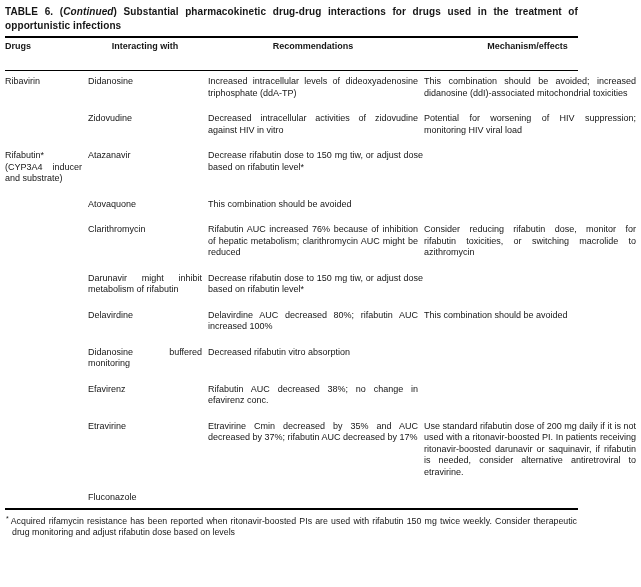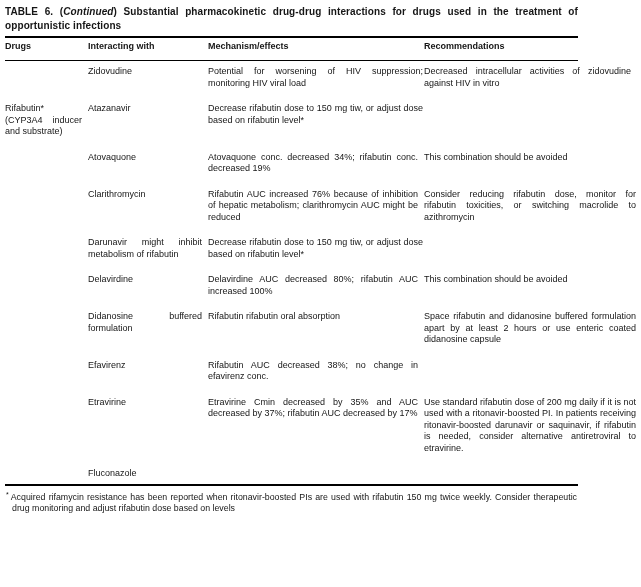--- a/index.html
+++ b/index.html
@@ -23,27 +23,27 @@
   .title .bi { font-style: italic; }
 
   .grid {
     display: grid;
     grid-template-columns: 83px 120px 216px 213px;
   }
 
   .thead {
     border-top: 2px solid #000;
     border-bottom: 1.5px solid #000;
-    padding: 3px 0 8px;
+    padding: 3px 0 18px;
     font-weight: bold;
     font-size: 9px;
     line-height: 11px;
   }
   .hc { padding-right: 6px; }
-  .hc.center { }
+  .hc.center { text-align: center; }
 
   .tbody { margin-top: 5px; font-size: 9px; line-height: 11.5px; }
   .trow { margin-bottom: 14px; }
   .trow:last-child { margin-bottom: 0; }
   .cell { padding-right: 6px; text-align: justify; }
   .cell.last { padding-right: 1px; }
 
   .rule-bottom {
     border-top: 2px solid #000;
     margin-top: 4px;
@@ -65,44 +65,49 @@
 </head>
 <body>
 
 <div class="page">
 
   <p class="title"><span class="b">TABLE 6. (</span><span class="bi">Continued</span><span class="b">) Substantial pharmacokinetic drug-drug interactions for drugs used in the treatment of opportunistic infections</span></p>
 
   <div class="grid thead">
     <div class="hc">Drugs</div>
     <div class="hc center">Interacting with</div>
+    <div class="hc center">Recommendations</div>
     <div class="hc center">Mechanism/effects</div>
-    <div class="hc center">Recommendations</div>
   </div>
 
   <div class="tbody">
 
+    <div class="grid trow">
+      <div class="cell">Ribavirin</div>
+      <div class="cell">Didanosine</div>
+      <div class="cell">Increased intracellular levels of dideoxyadenosine triphosphate (ddA-TP)</div>
+      <div class="cell last">This combination should be avoided; increased didanosine (ddI)-associated mitochondrial toxicities</div>
+    </div>
 
     <div class="grid trow">
       <div class="cell"></div>
       <div class="cell">Zidovudine</div>
+      <div class="cell">Decreased intracellular activities of zidovudine against HIV in vitro</div>
       <div class="cell last">Potential for worsening of HIV suppression; monitoring HIV viral load</div>
-      <div class="cell">Decreased intracellular activities of zidovudine against HIV in vitro</div>
     </div>
 
     <div class="grid trow">
       <div class="cell">Rifabutin* (CYP3A4 inducer and substrate)</div>
       <div class="cell">Atazanavir</div>
       <div class="cell last">Decrease rifabutin dose to 150 mg tiw, or adjust dose based on rifabutin level*</div>
     </div>
 
     <div class="grid trow">
       <div class="cell"></div>
       <div class="cell">Atovaquone</div>
-      <div class="cell">Atovaquone conc. decreased 34%; rifabutin conc. decreased 19%</div>
       <div class="cell last">This combination should be avoided</div>
     </div>
 
     <div class="grid trow">
       <div class="cell"></div>
       <div class="cell">Clarithromycin</div>
       <div class="cell">Rifabutin AUC increased 76% because of inhibition of hepatic metabolism; clarithromycin AUC might be reduced</div>
       <div class="cell last">Consider reducing rifabutin dose, monitor for rifabutin toxicities, or switching macrolide to azithromycin</div>
     </div>
 
@@ -114,23 +119,22 @@
 
     <div class="grid trow">
       <div class="cell"></div>
       <div class="cell">Delavirdine</div>
       <div class="cell">Delavirdine AUC decreased 80%; rifabutin AUC increased 100%</div>
       <div class="cell last">This combination should be avoided</div>
     </div>
 
     <div class="grid trow">
       <div class="cell"></div>
-      <div class="cell">Didanosine buffered formulation</div>
-      <div class="cell">Rifabutin rifabutin oral absorption</div>
-      <div class="cell last">Space rifabutin and didanosine buffered formulation apart by at least 2 hours or use enteric coated didanosine capsule</div>
+      <div class="cell">Didanosine buffered monitoring</div>
+      <div class="cell">Decreased rifabutin vitro absorption</div>
     </div>
 
     <div class="grid trow">
       <div class="cell"></div>
       <div class="cell">Efavirenz</div>
       <div class="cell">Rifabutin AUC decreased 38%; no change in efavirenz conc.</div>
     </div>
 
     <div class="grid trow">
       <div class="cell"></div>

